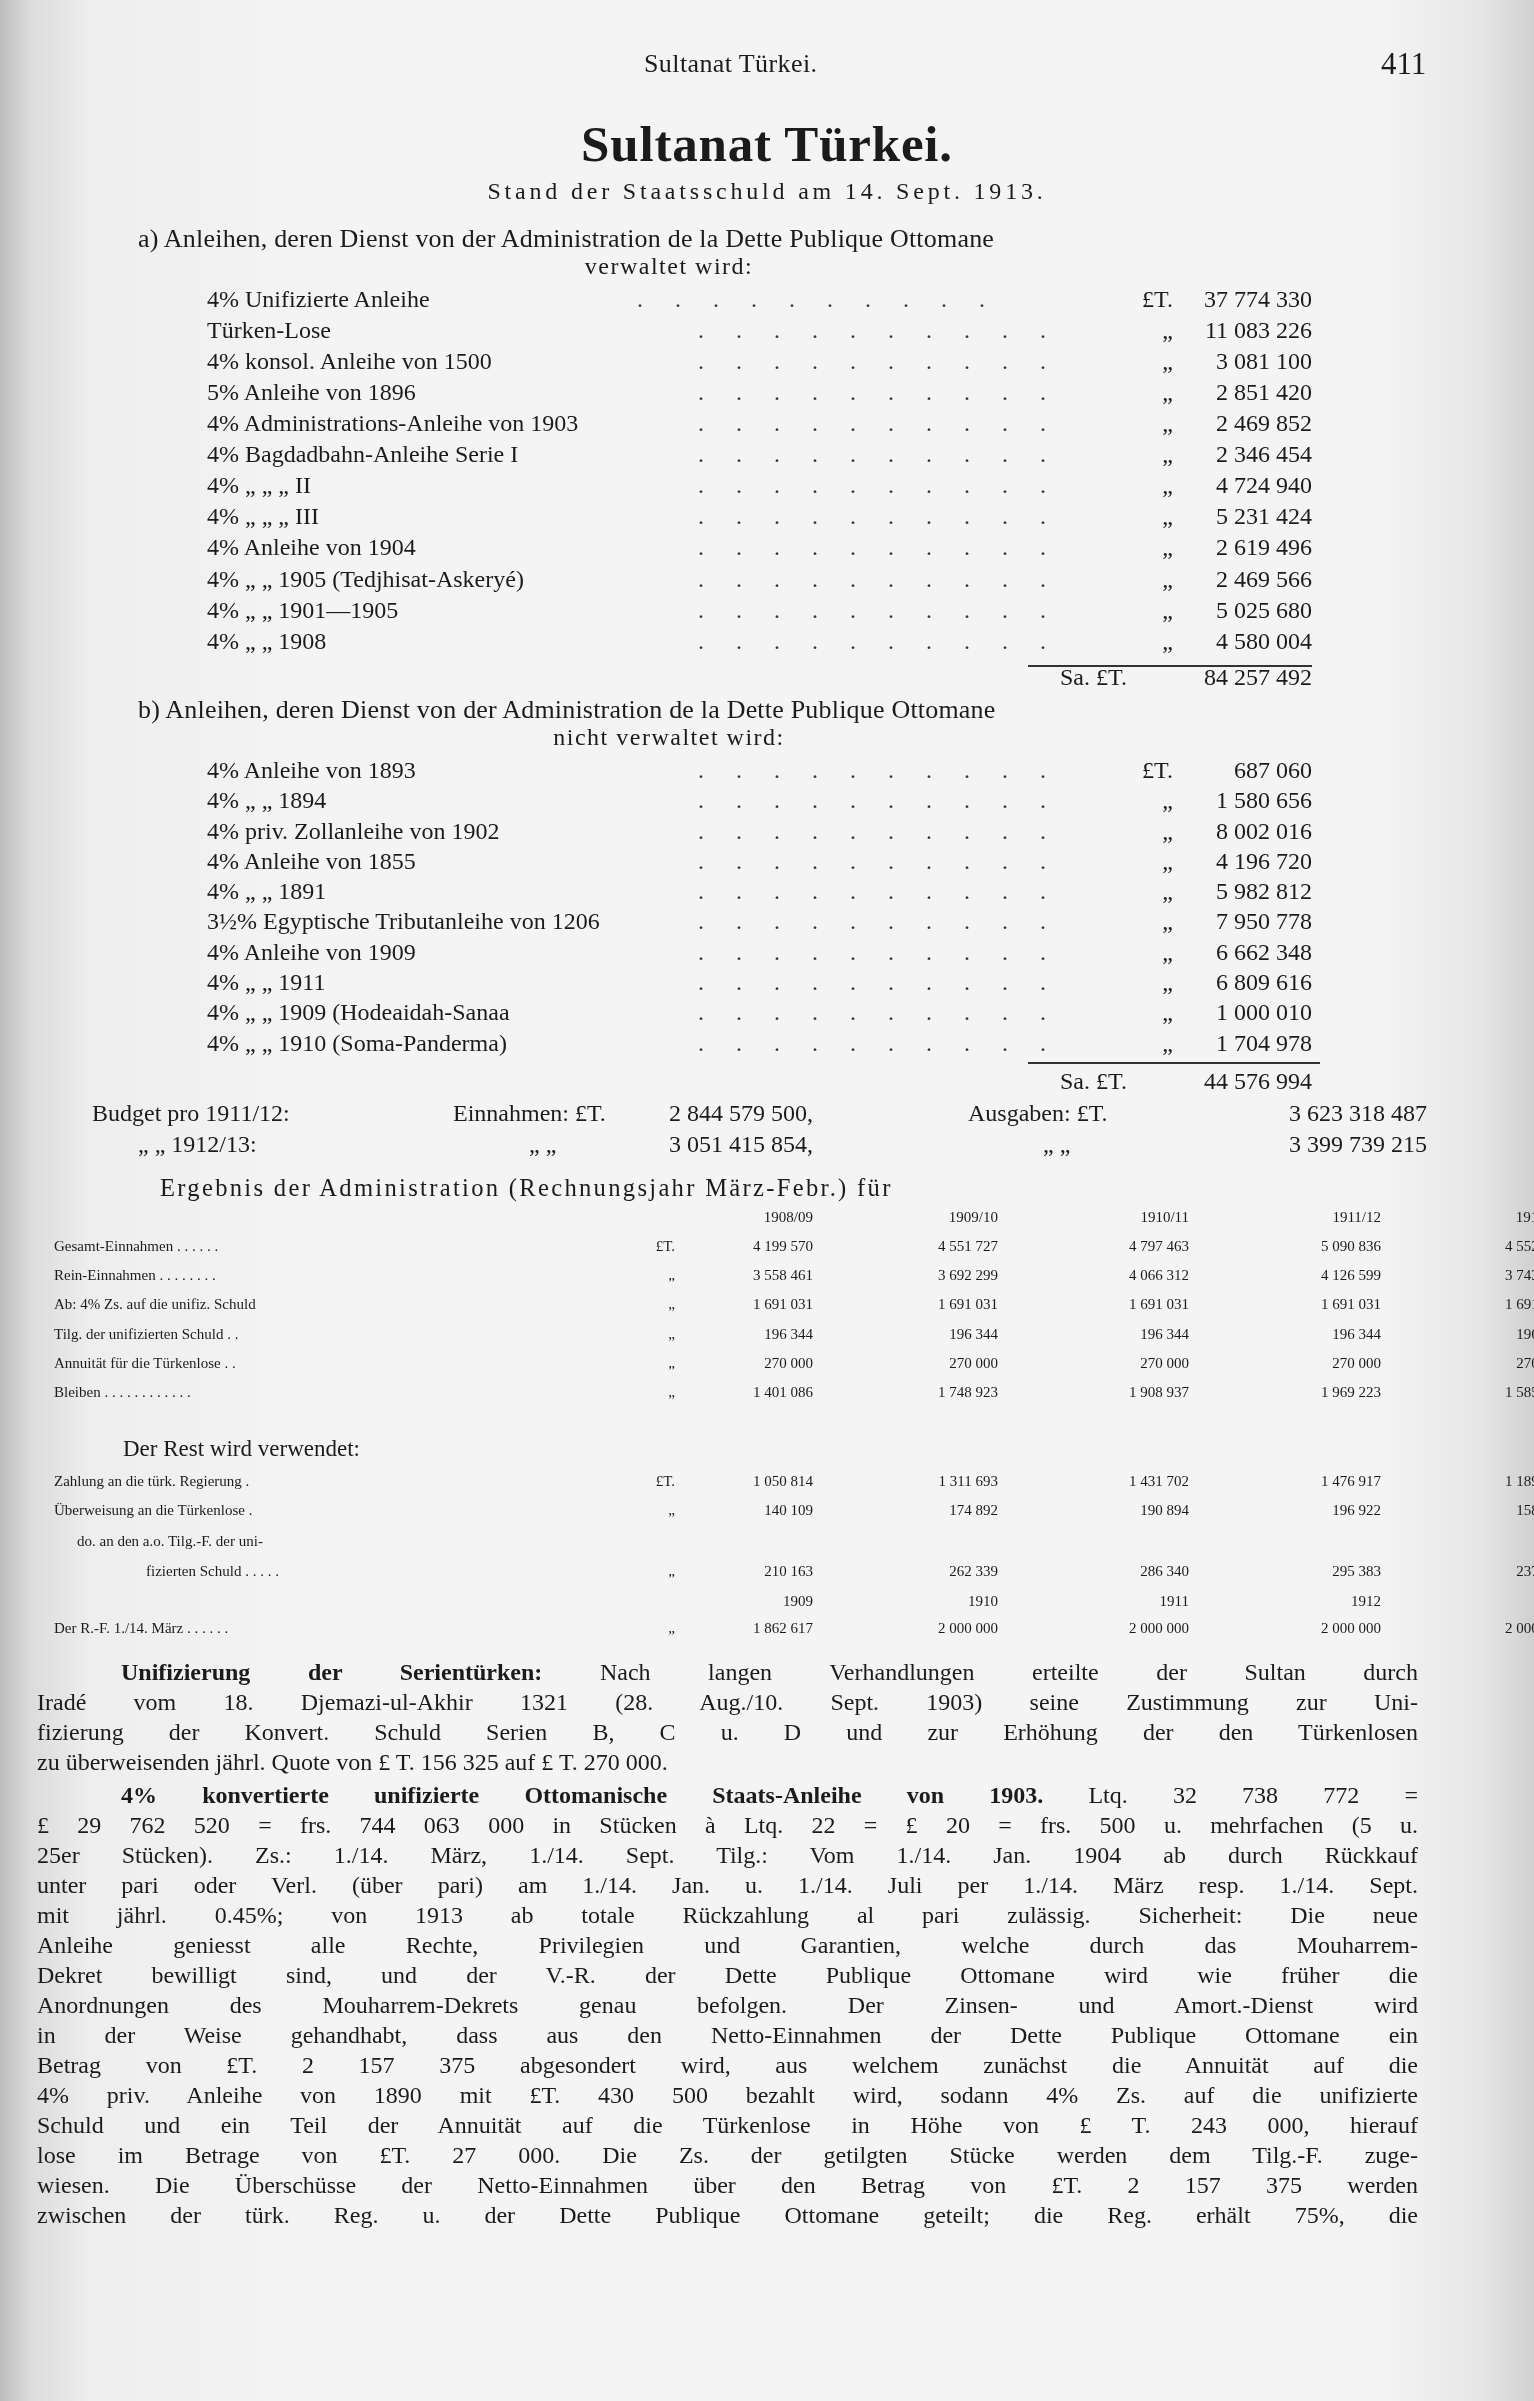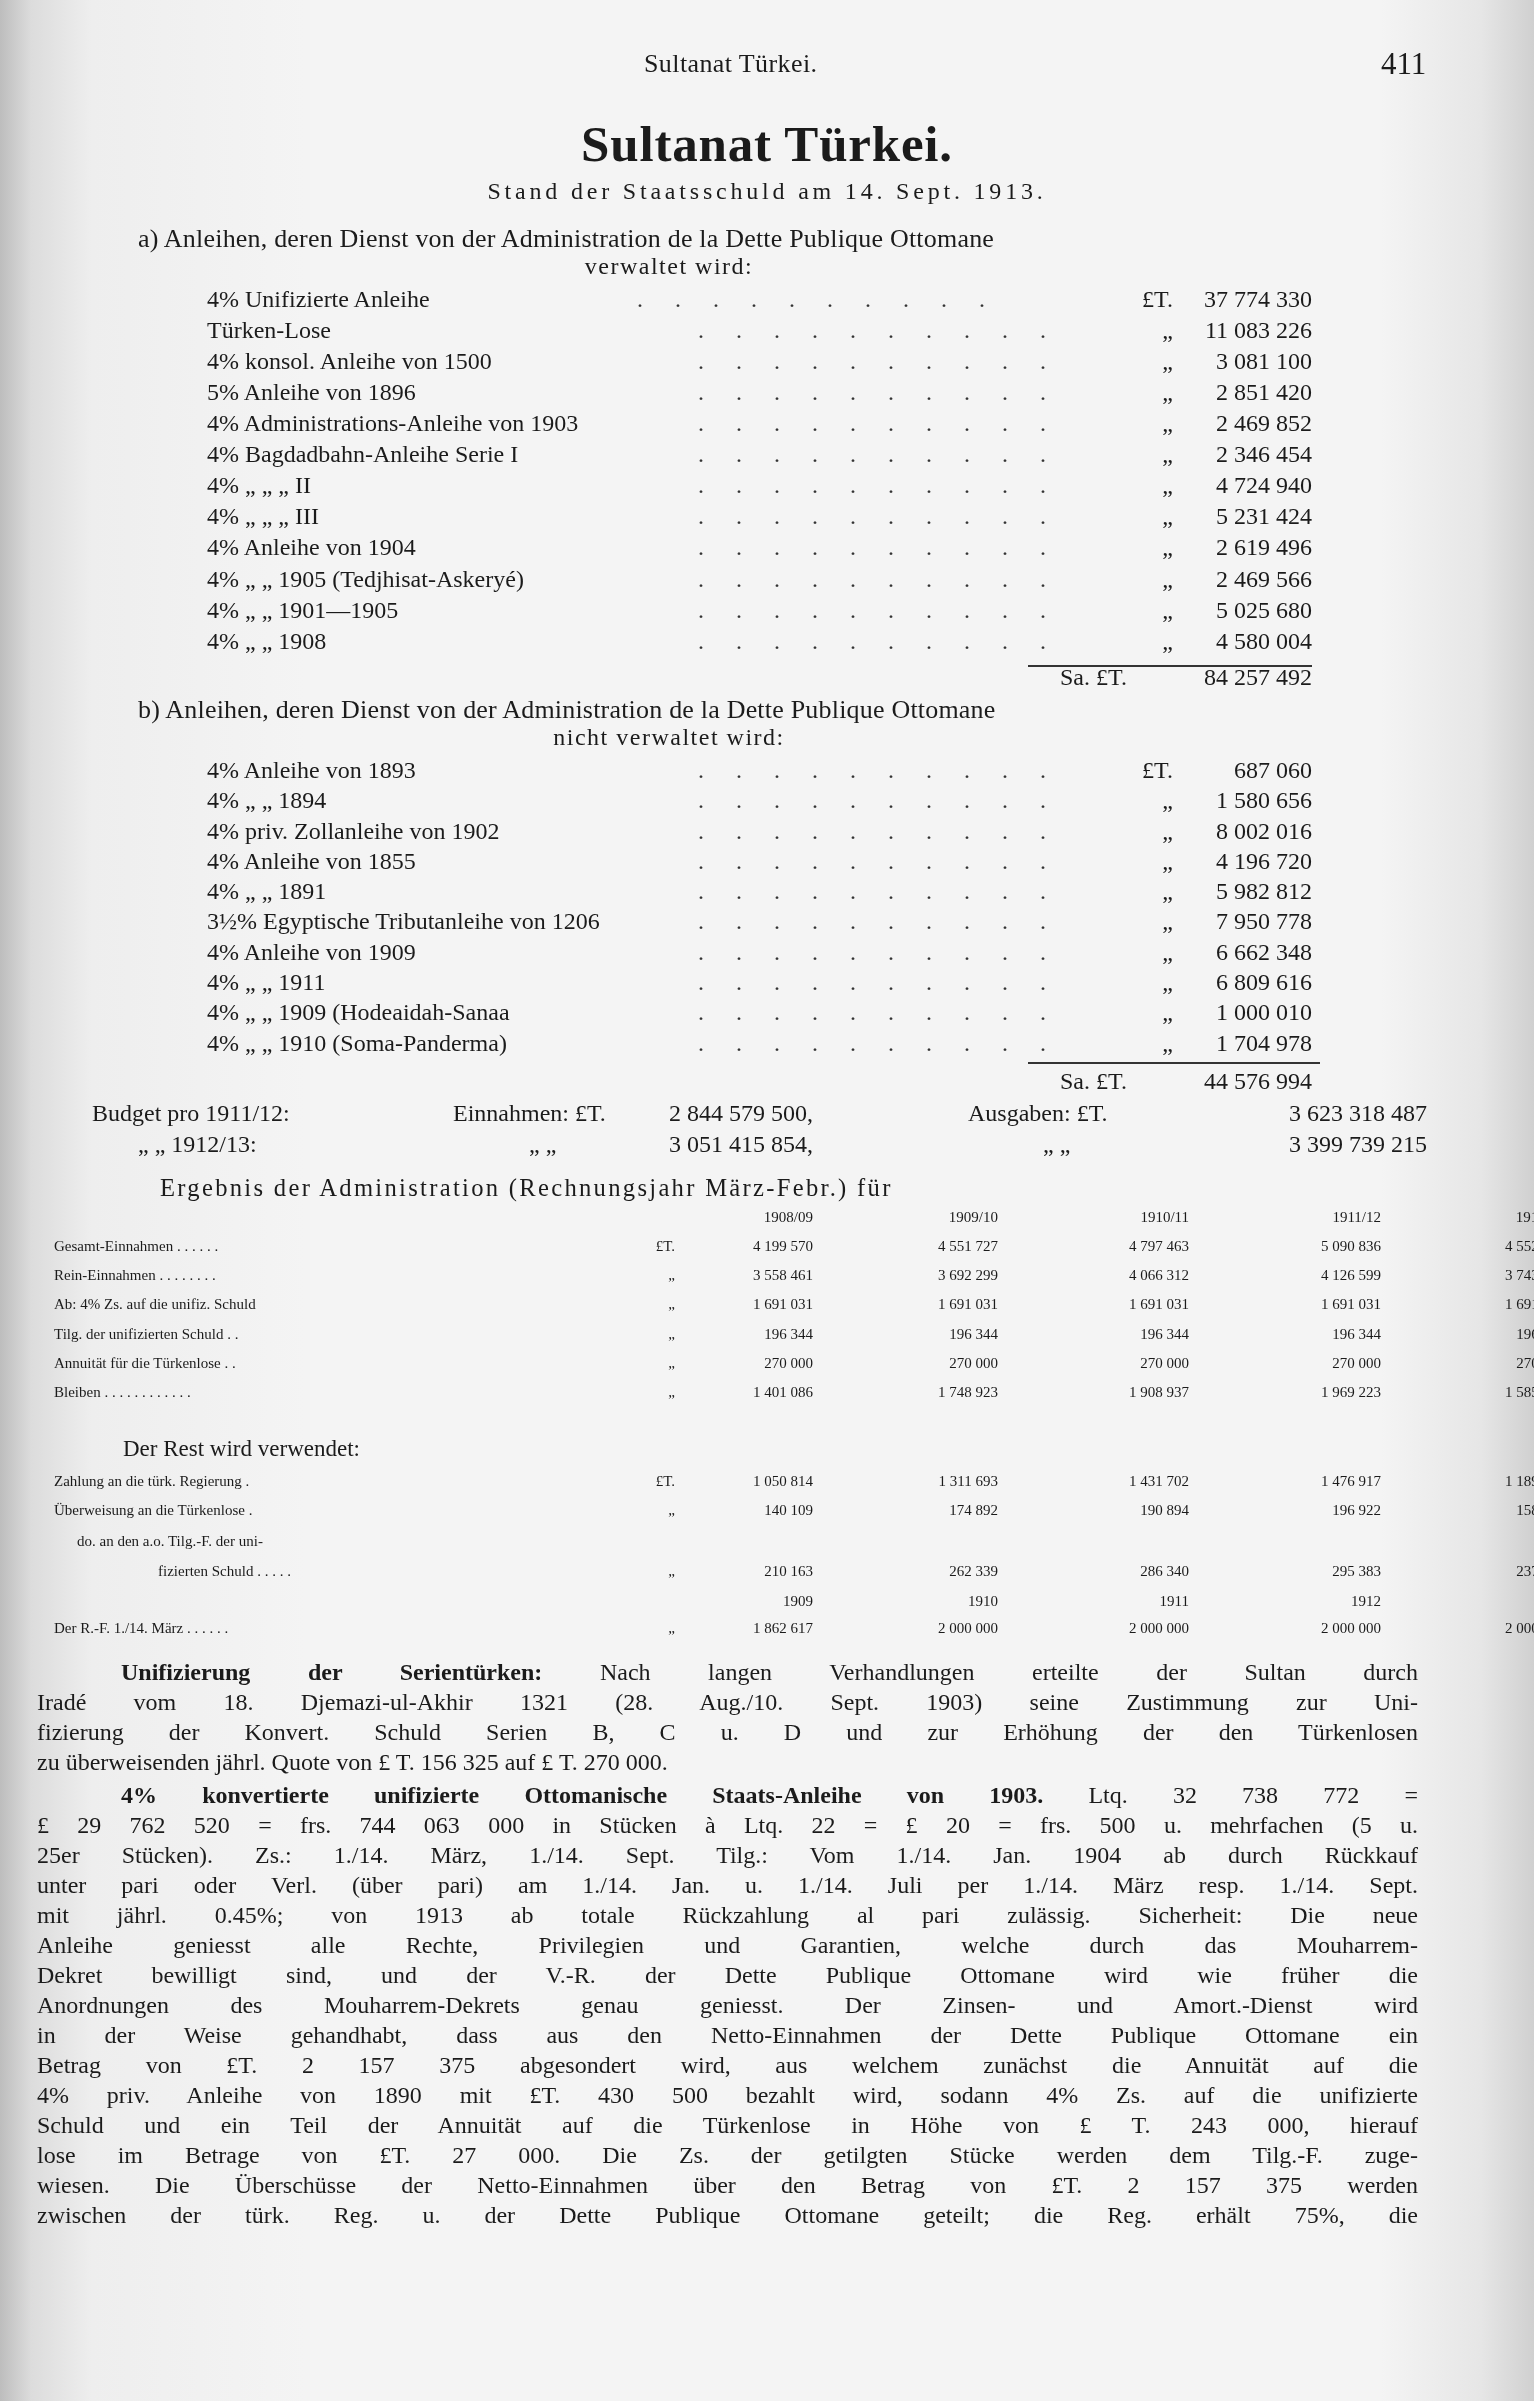--- a/index.html
+++ b/index.html
@@ -300,21 +300,21 @@
     <div class="abs res" style="top:1527px">
       <span class="lbl" style="left:23px">do. an den a.o. Tilg.-F. der uni-</span>
       <span class="cur"></span>
       <span class="c c0"></span>
       <span class="c c1"></span>
       <span class="c c2"></span>
       <span class="c c3"></span>
       <span class="c c4"></span>
     </div>
     <div class="abs res" style="top:1557px">
-      <span class="lbl" style="left:104px">fizierten Schuld . . . . .</span>
+      <span class="lbl" style="left:92px">fizierten Schuld . . . . .</span>
       <span class="cur">„</span>
       <span class="c c0">210 163</span>
       <span class="c c1">262 339</span>
       <span class="c c2">286 340</span>
       <span class="c c3">295 383</span>
       <span class="c c4">237 894</span>
     </div>
     <div class="abs res" style="top:1587px">
       <span class="c c0">1909</span>
       <span class="c c1">1910</span>
@@ -341,21 +341,21 @@
 </div>
 
 <div class="abs para" id="para2" style="top:1780px;">
   <span class="line" style="padding-left:84px;"><span class="bold">4% konvertierte unifizierte Ottomanische Staats-Anleihe von 1903.</span><span> Ltq. 32 738 772 =</span></span>
 <span class="line">£ 29 762 520 = frs. 744 063 000 in Stücken à Ltq. 22 = £ 20 = frs. 500 u. mehrfachen (5 u.</span>
     <span class="line">25er Stücken).  Zs.: 1./14. März, 1./14. Sept.  Tilg.: Vom 1./14. Jan. 1904 ab durch Rückkauf</span>
     <span class="line">unter pari oder Verl. (über pari) am 1./14. Jan. u. 1./14. Juli per 1./14. März resp. 1./14. Sept.</span>
     <span class="line">mit jährl. 0.45%; von 1913 ab totale Rückzahlung al pari zulässig.  Sicherheit: Die neue</span>
     <span class="line">Anleihe geniesst alle Rechte, Privilegien und Garantien, welche durch das Mouharrem-</span>
     <span class="line">Dekret bewilligt sind, und der V.-R. der Dette Publique Ottomane wird wie früher die</span>
-    <span class="line">Anordnungen des Mouharrem-Dekrets genau geniesst.  Der Zinsen- und Amort.-Dienst wird</span>
+    <span class="line">Anordnungen des Mouharrem-Dekrets genau befolgen.  Der Zinsen- und Amort.-Dienst wird</span>
     <span class="line">in der Weise gehandhabt, dass aus den Netto-Einnahmen der Dette Publique Ottomane ein</span>
     <span class="line">Betrag von £T. 2 157 375 abgesondert wird, aus welchem zunächst die Annuität auf die</span>
     <span class="line">4% priv. Anleihe von 1890 mit £T. 430 500 bezahlt wird, sodann 4% Zs. auf die unifizierte</span>
     <span class="line">Schuld und ein Teil der Annuität auf die Türkenlose in Höhe von £ T. 243 000, hierauf</span>
     <span class="line">lose im Betrage von £T. 27 000.  Die Zs. der getilgten Stücke werden dem Tilg.-F. zuge-</span>
     <span class="line">wiesen. Die Überschüsse der Netto-Einnahmen über den Betrag von £T. 2 157 375 werden</span>
     <span class="line">zwischen der türk. Reg. u. der Dette Publique Ottomane geteilt; die Reg. erhält 75%, die</span>
   </div>
 
 

